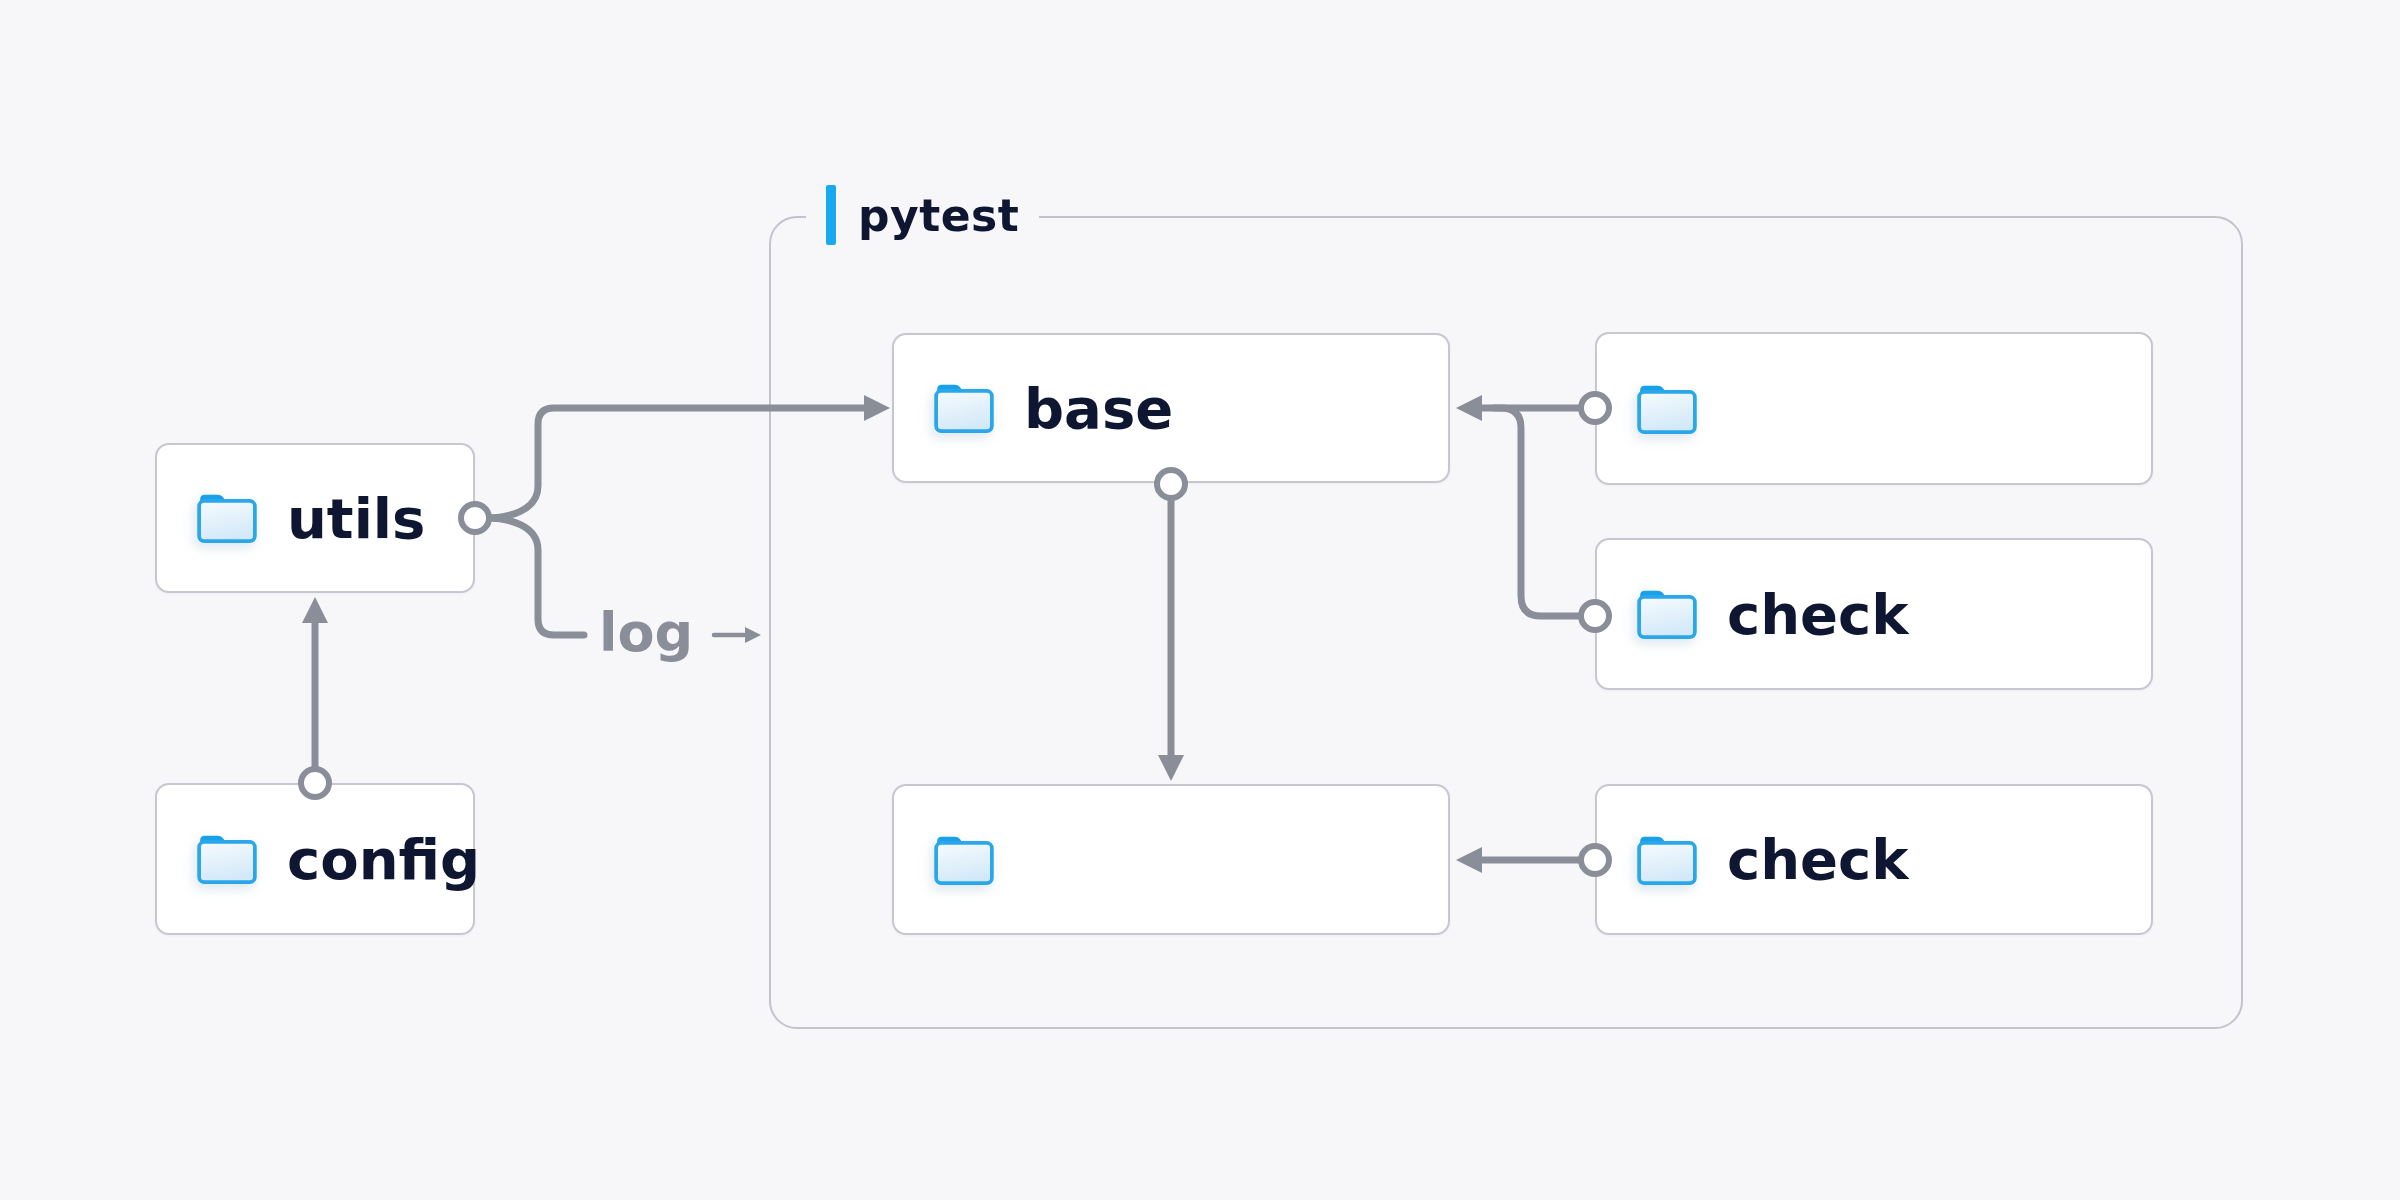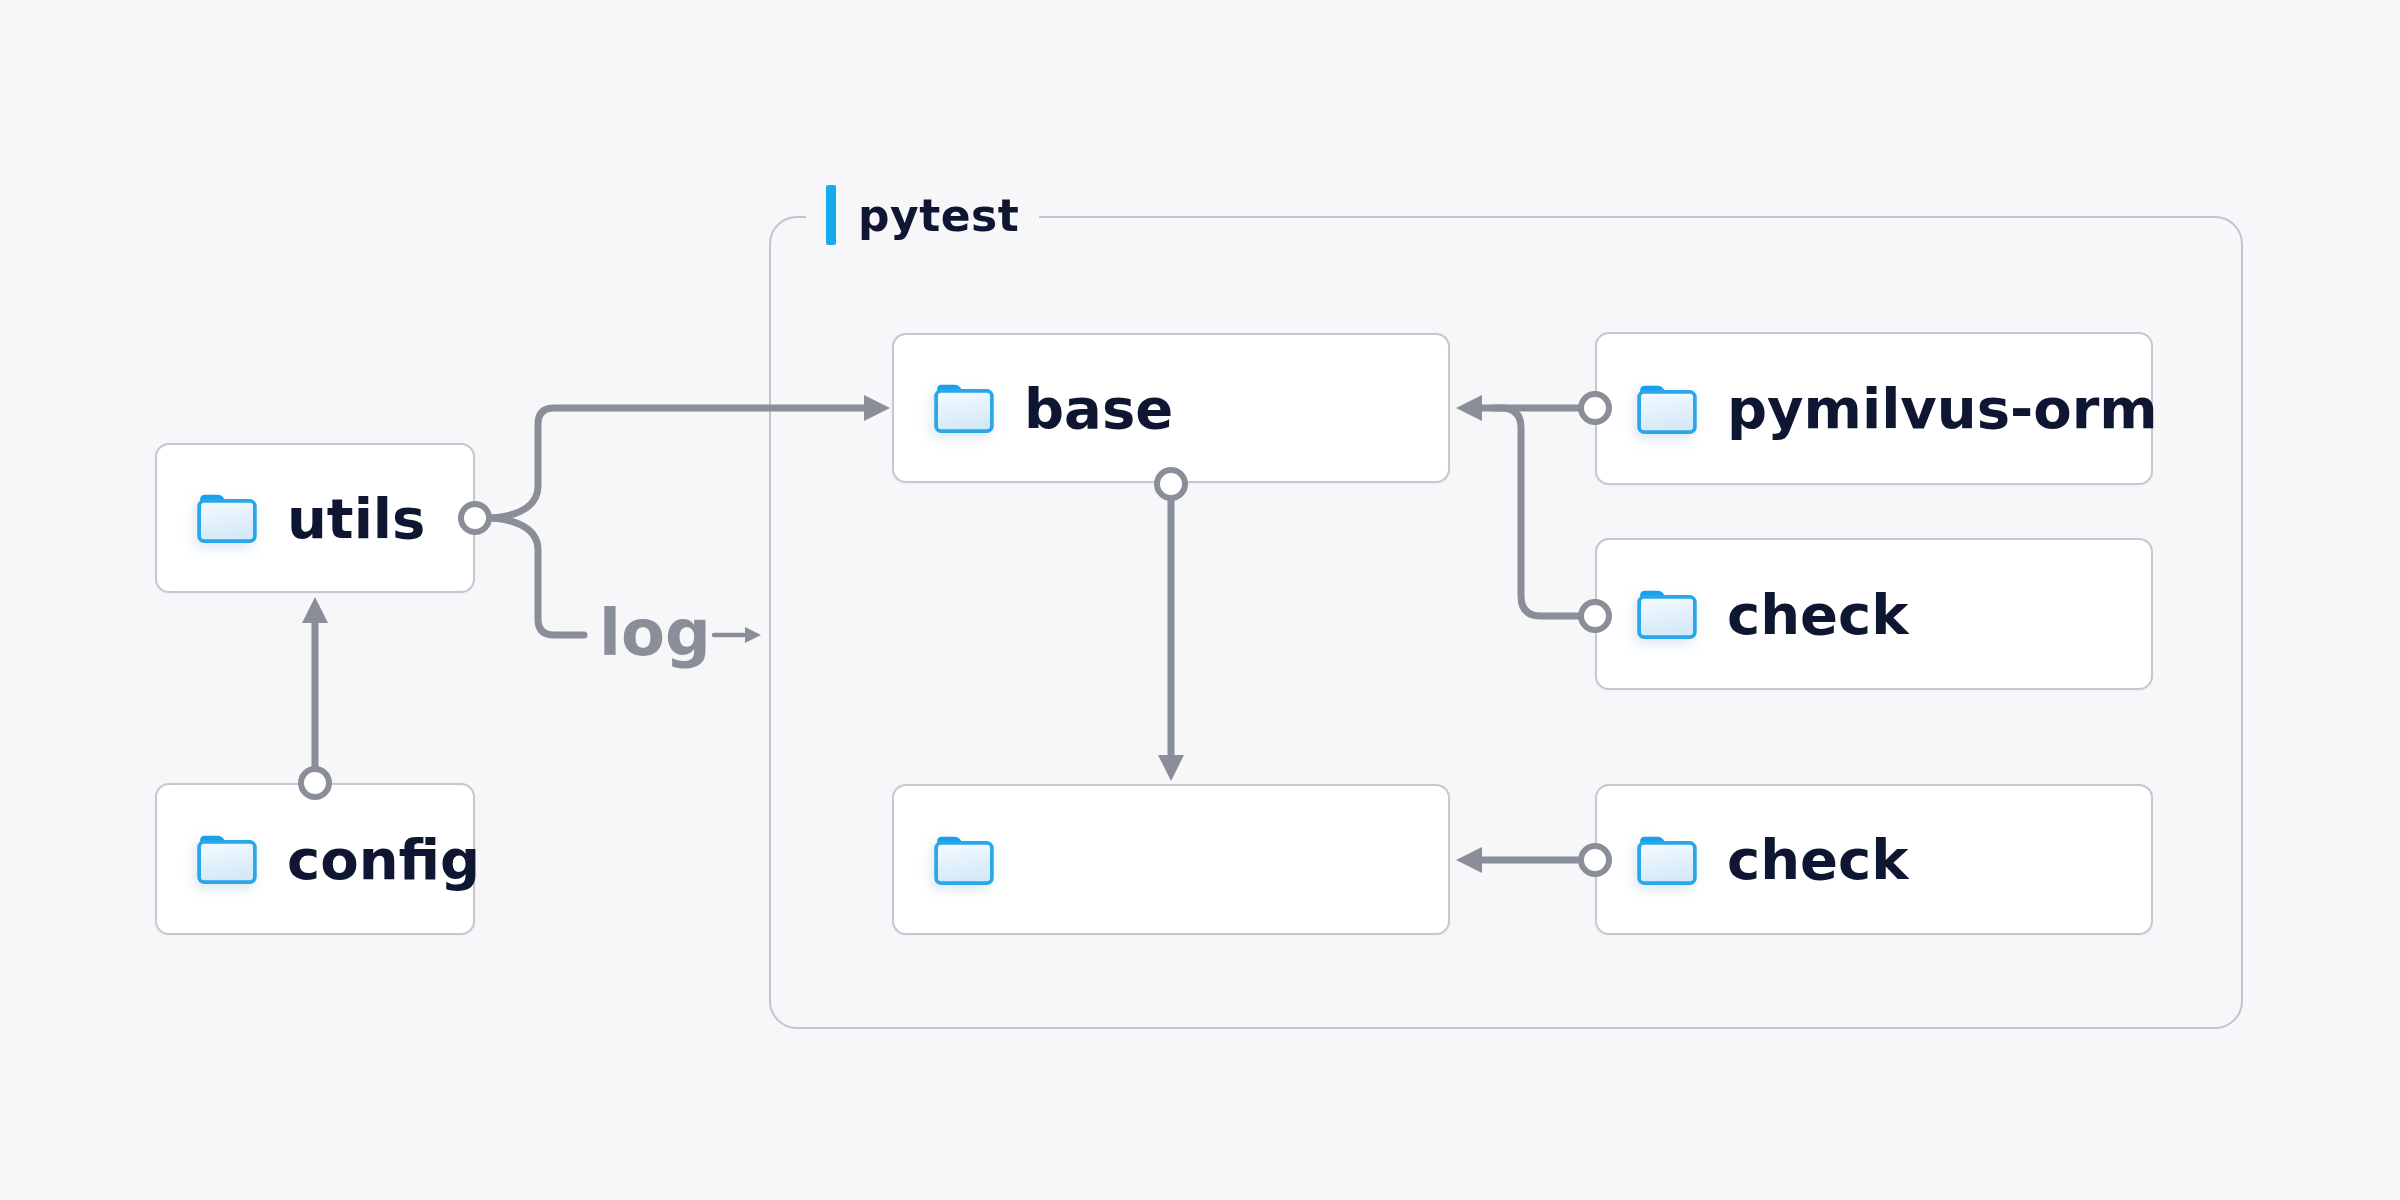--- a/index.html
+++ b/index.html
@@ -53,21 +53,21 @@
     white-space:nowrap;
   }
   .folder{width:64px;height:56px;flex:0 0 auto;filter:drop-shadow(-3px 5px 6px rgba(120,160,190,0.25));}
   
   .wires{
     position:absolute;left:0;top:0;width:2400px;height:1200px;
     z-index:4;pointer-events:none;
   }
   .log-label{
     position:absolute;left:599px;top:603px;
-    font-size:64px;font-weight:600;color:#8a8e99;
+    font-size:54px;font-weight:600;color:#8a8e99;
     z-index:4;line-height:60px;
   }
 </style>
 </head>
 <body>
 
 <div class="stage">
 
   <div class="group-box"></div>
   <div class="group-label">
@@ -104,21 +104,20 @@
       <path d="M5 15 V9 Q5 4.5 9.5 4.5 H22 Q25.5 4.5 27.5 7.5 L32.5 15 Z" fill="#18a0e8"></path>
       <rect x="4" y="10.5" width="54" height="39" rx="5" fill="url(#folderGrad)" stroke="#2aa7ea" stroke-width="3.6"></rect>
     </svg>
   </div>
 
   <div class="node" style="left:1595px;top:332px;width:558px;height:153px">
     <svg class="folder" viewBox="0 0 62 54">
       <path d="M5 15 V9 Q5 4.5 9.5 4.5 H22 Q25.5 4.5 27.5 7.5 L32.5 15 Z" fill="#18a0e8"></path>
       <rect x="4" y="10.5" width="54" height="39" rx="5" fill="url(#folderGrad)" stroke="#2aa7ea" stroke-width="3.6"></rect>
     </svg>
-    <span class="node-label">pymilvus-orm</span>
   </div>
 
   <div class="node" style="left:1595px;top:538px;width:558px;height:152px">
     <svg class="folder" viewBox="0 0 62 54">
       <path d="M5 15 V9 Q5 4.5 9.5 4.5 H22 Q25.5 4.5 27.5 7.5 L32.5 15 Z" fill="#18a0e8"></path>
       <rect x="4" y="10.5" width="54" height="39" rx="5" fill="url(#folderGrad)" stroke="#2aa7ea" stroke-width="3.6"></rect>
     </svg>
     <span class="node-label">check</span>
   </div>
 

